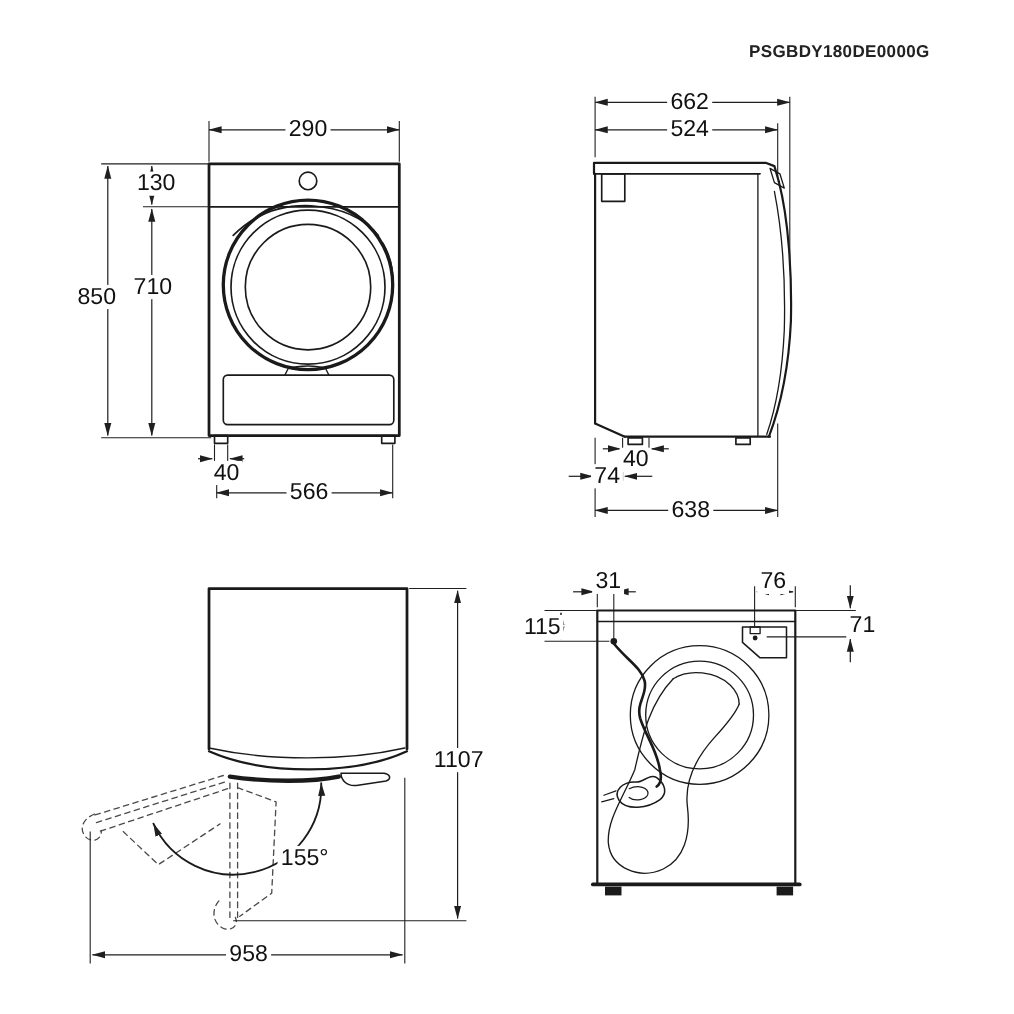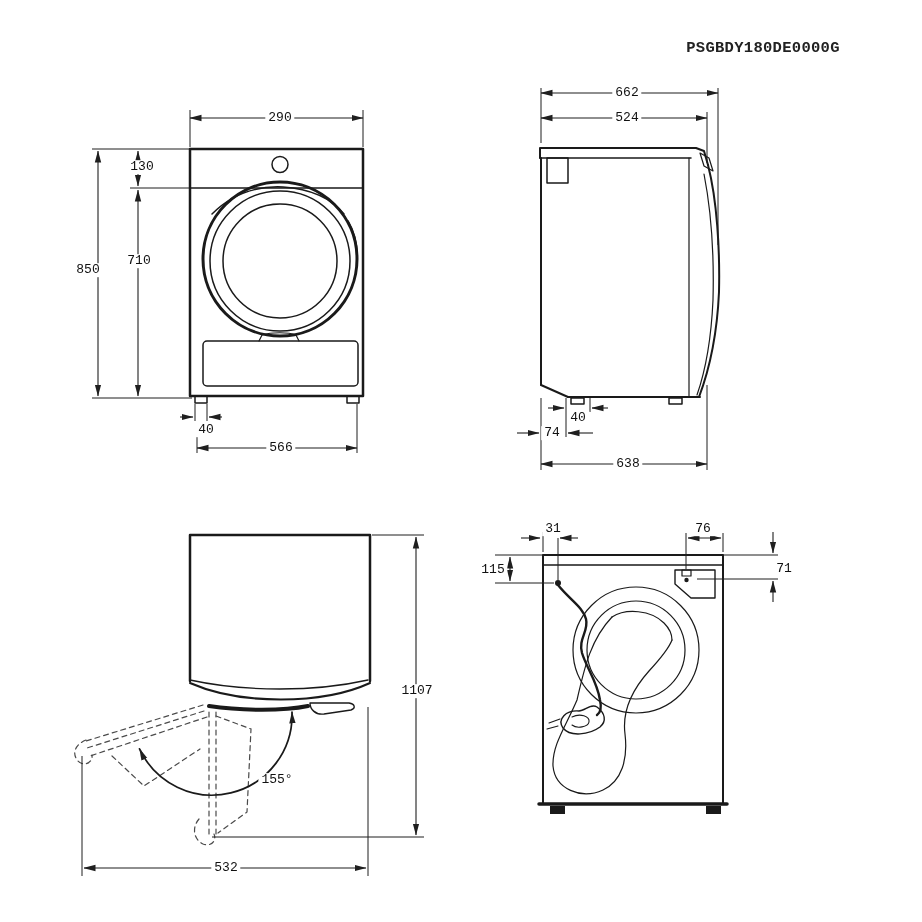--- a/index.html
+++ b/index.html
@@ -1,25 +1,25 @@
 <!DOCTYPE html>
 <html><head>
 <meta charset="utf-8">
 <style>
   html,body{margin:0;padding:0;background:#fff;}
   body{width:922px;height:922px;position:relative;font-family:"Liberation Sans",sans-serif;}
-  .stage{position:absolute;inset:0;width:764px;height:922px;font-family:Liberation Mono, monospace;}
+  .stage{position:absolute;inset:0;width:764px;height:922px;}
   svg{position:absolute;left:0;top:0;}
   .ln{stroke:#1a1a1a;fill:none;stroke-linejoin:round;stroke-linecap:round;}
   .dim{stroke:#1f1f1f;stroke-width:1.1;fill:none;}
   .ext{stroke:#1f1f1f;stroke-width:1;fill:none;}
   .dsh{stroke:#4a4a4a;stroke-width:1.2;fill:none;stroke-dasharray:5 4;stroke-linecap:round;}
   .fill{fill:#1a1a1a;stroke:none;}
   .dim-label{position:absolute;transform:translate(-50%,-50%);background:#fff;padding:0 3px;
-             font-size:13px;line-height:1.05;color:#111;white-space:nowrap;}
+             font-size:21px;line-height:1.05;color:#111;white-space:nowrap;}
   .title{position:absolute;transform:translate(-50%,-50%);font-size:15.5px;font-weight:700;
          color:#222;letter-spacing:.3px;white-space:nowrap;}
 </style>
 </head>
 <body>
 
 <div class="stage">
 
 <svg width="922" height="922" viewBox="0 0 922 922">
   <defs>
@@ -169,19 +169,19 @@
   <span class="dim-label" style="left:281px;top:448px">566</span>
 
   <span class="dim-label" style="left:627px;top:93px">662</span>
   <span class="dim-label" style="left:627px;top:118px">524</span>
   <span class="dim-label" style="left:578px;top:418px">40</span>
   <span class="dim-label" style="left:552px;top:433px">74</span>
   <span class="dim-label" style="left:628px;top:464px">638</span>
 
   <span class="dim-label" style="left:417px;top:691px">1107</span>
   <span class="dim-label" style="left:277px;top:780px">155°</span>
-  <span class="dim-label" style="left:226px;top:868px">532</span>
+  <span class="dim-label" style="left:226px;top:868px">958</span>
 
   <span class="dim-label" style="left:553px;top:529px">31</span>
   <span class="dim-label" style="left:703px;top:529px">76</span>
   <span class="dim-label" style="left:493px;top:570px">115</span>
   <span class="dim-label" style="left:784px;top:569px">71</span>
 </div>
 
 </body></html>

